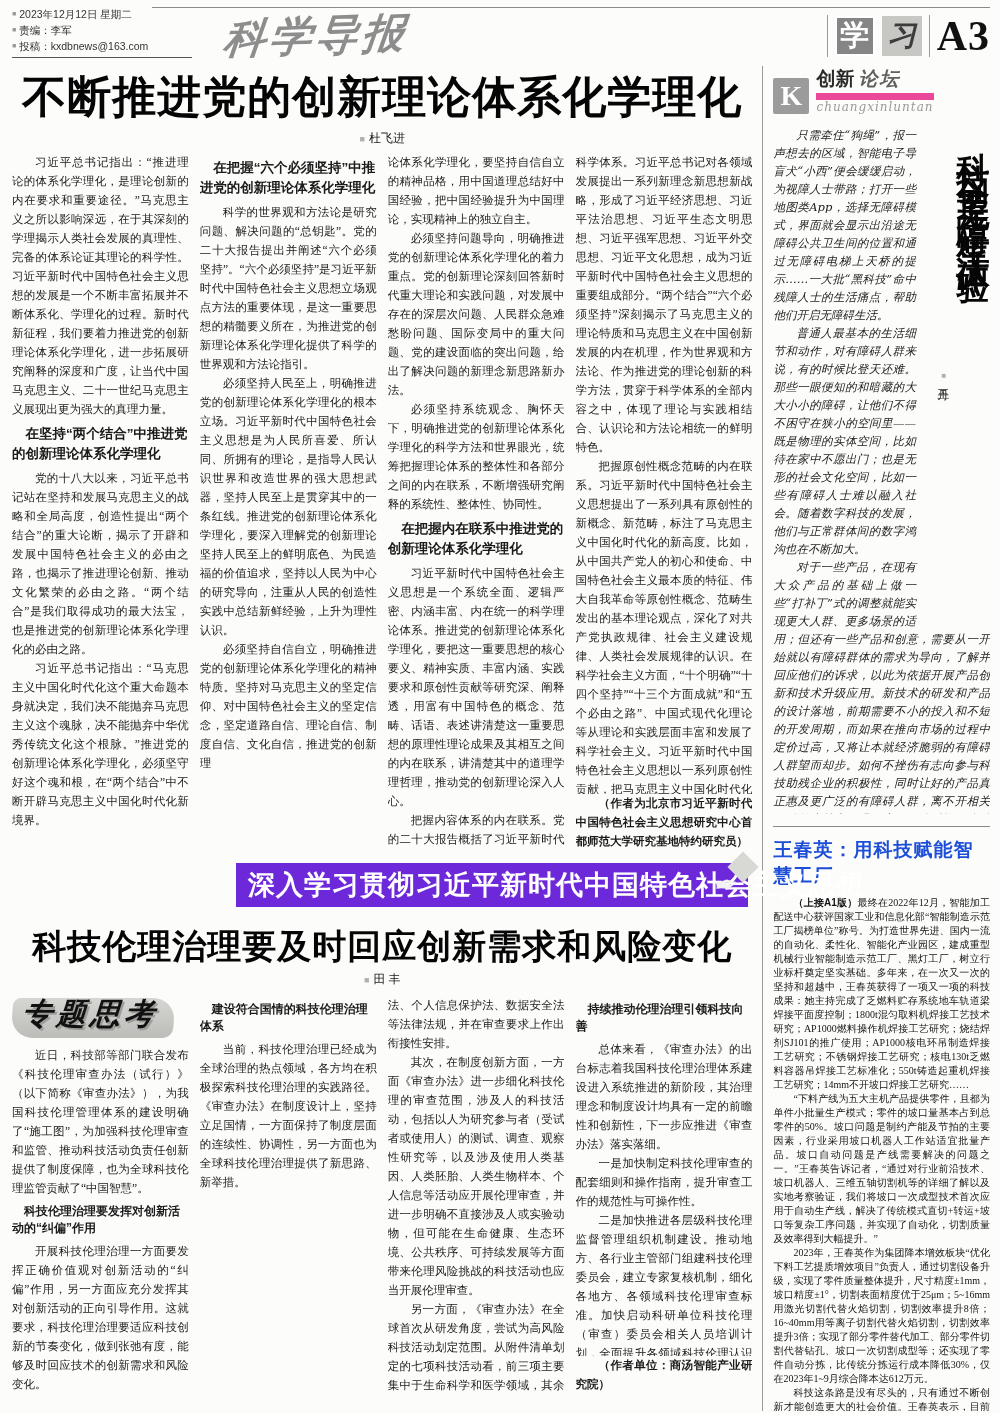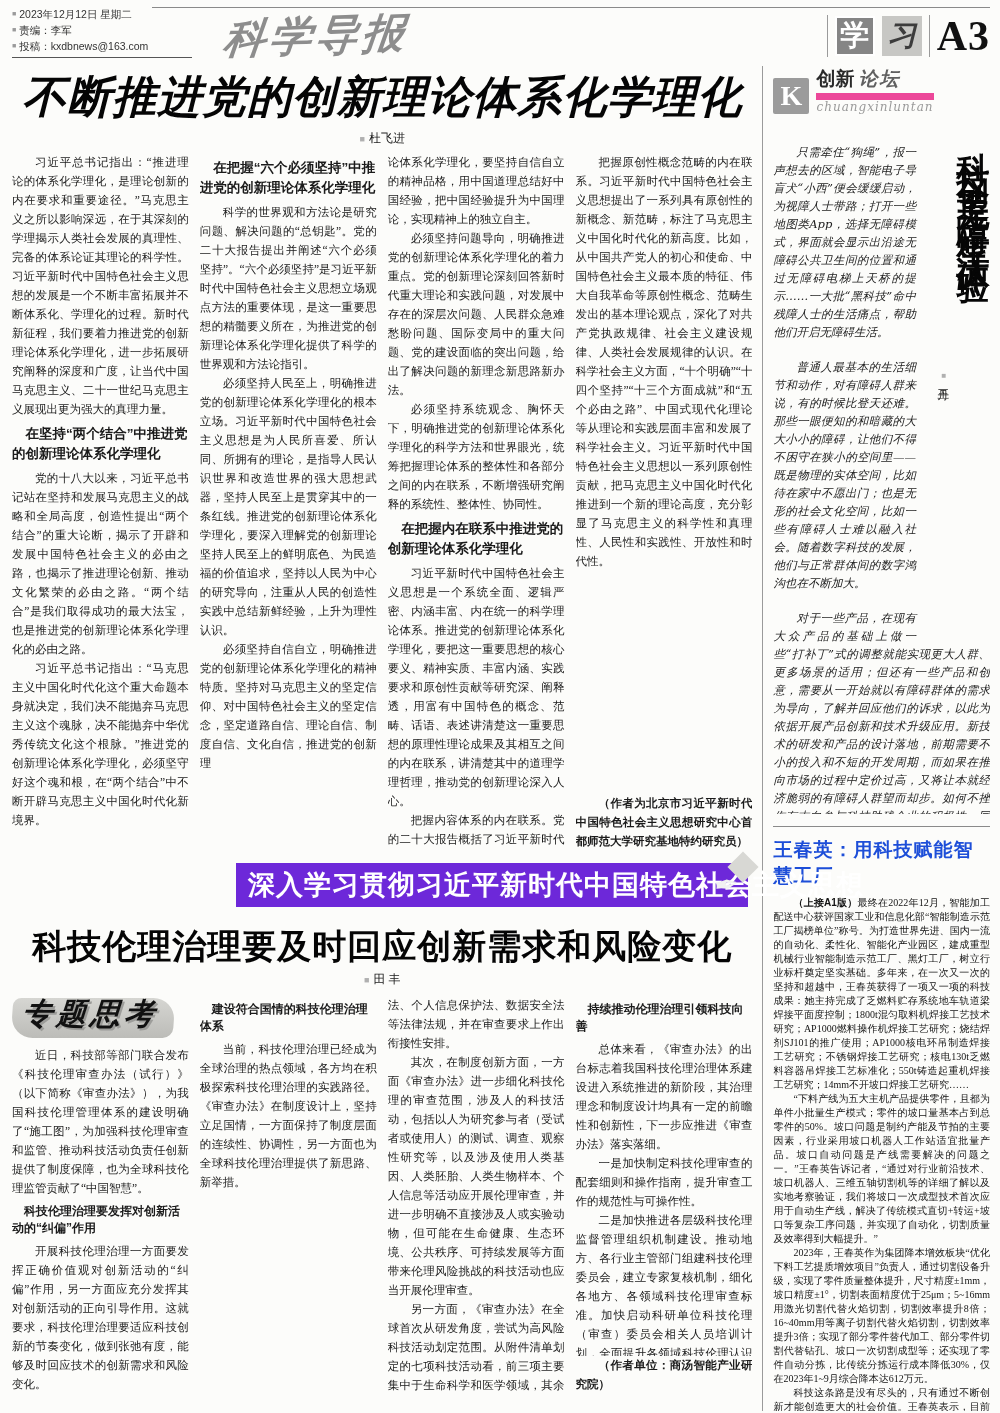--- a/index.html
+++ b/index.html
@@ -24,21 +24,21 @@
   .ed-box.lite { background:#c7c7c4; color:#3c3c3c; font-style:italic; font-family:"DejaVu Serif",serif; }
   .pageno { font-family:"Liberation Serif",serif; font-weight:bold; font-size:42px; color:#111; letter-spacing:1px; }
 
   
   .content { display:flex; margin-top:4px; height:1345px; }
   .left { width:742px; display:flex; flex-direction:column; }
   .rail { width:228px; margin-left:10px; border-left:1px solid #9a9a9a; padding-left:10px; display:flex; flex-direction:column; }
 
   
   .headline { font-family:"Liberation Sans",sans-serif; font-weight:900; font-size:44px; letter-spacing:1px;
-    text-align:center; line-height:62px; color:#050505;font-style:italic; }
+    text-align:center; line-height:62px; color:#050505; }
   .byline { text-align:center; font-size:12px; margin:2px 0 6px; }
   .byline .sq { color:#b0b0b0; font-size:9px; margin-right:4px; }
   .cols { display:flex; gap:11px; height:698px; overflow:hidden; }
   .col { flex:1; text-align:justify; font-size:11.5px; line-height:19px; overflow:hidden; }
   .col p { text-indent:2em; }
   .col p.cont { text-indent:0; }
   .subhead { font-family:"Liberation Sans",sans-serif; font-weight:bold; font-size:13.5px; line-height:20px; margin:5px 0; text-indent:1em; text-align:left; }
   .credit { font-family:"Liberation Sans",sans-serif; font-weight:bold; font-size:11.5px; text-indent:2em; }
   .col.flexcol { display:flex; flex-direction:column; }
   .col.flexcol .fill { flex:1; overflow:hidden; }
@@ -64,21 +64,21 @@
   .forum-head { display:flex; gap:7px; align-items:stretch; padding-bottom:2px; }
   .k-box { width:36px; height:36px; background:#9b9b9b; color:#fff; display:grid; place-items:center;
     font-family:"Liberation Serif",serif; font-weight:bold; font-size:28px; border-radius:2px; align-self:flex-end; }
   .forum-tt { display:flex; flex-direction:column; justify-content:flex-end; }
   .forum-tt .row1 { display:flex; align-items:baseline; gap:4px; border-bottom:7px solid #ec4899; padding:0 30px 1px 0; }
   .forum-tt .bold { font-family:"Liberation Sans",sans-serif; font-weight:900; font-size:19px; color:#2a2a2a; }
   .forum-tt .script { font-family:"DejaVu Serif",serif; font-style:italic; font-weight:bold; font-size:19px; color:#606060; letter-spacing:2px; }
   .forum-tt .pinyin { font-family:"DejaVu Serif",serif; font-style:italic; font-size:12px; color:#9a9a9a; letter-spacing:1px; }
   .forum-body { margin-top:10px; height:688px; overflow:hidden; text-align:justify; font-size:11.5px; line-height:18px; color:#222;
     font-family:"DejaVu Serif",serif; font-style:italic; }
-  .forum-body p { text-indent:2em;margin-top:17px; }
+  .forum-body p { text-indent:2em; }
   .vfloat { float:right; width:68px; height:502px; margin-left:6px; display:flex; justify-content:flex-end; font-style:normal; }
   .vtitle { writing-mode:vertical-rl; font-family:"Liberation Sans",sans-serif; font-weight:900; font-size:33px; letter-spacing:12px; color:#060606; line-height:1.05; }
   .vbyl { writing-mode:vertical-rl; font-size:11.5px; margin-top:245px; margin-right:3px; color:#222; font-family:"Liberation Serif",serif; }
   .vbyl .sq { color:#b0b0b0; font-size:8px; }
 
   
   .rail-rule { border-top:1px solid #8a8a8a; margin:12px 0 10px; }
   .factory-title { font-family:"Liberation Sans",sans-serif; font-weight:900; font-size:19px; letter-spacing:1px; margin-bottom:7px; color:#1d4ed8; }
   .factory-body { flex:1; overflow:hidden; text-align:justify; font-size:10px; line-height:14px; color:#141414; }
   .factory-body p { text-indent:2em; }
@@ -128,20 +128,21 @@
         <div class="col">
           <p class="cont">论体系化学理化，要坚持自信自立的精神品格，用中国道理总结好中国经验，把中国经验提升为中国理论，实现精神上的独立自主。</p>
           <p>必须坚持问题导向，明确推进党的创新理论体系化学理化的着力重点。党的创新理论深刻回答新时代重大理论和实践问题，对发展中存在的深层次问题、人民群众急难愁盼问题、国际变局中的重大问题、党的建设面临的突出问题，给出了解决问题的新理念新思路新办法。</p>
           <p>必须坚持系统观念、胸怀天下，明确推进党的创新理论体系化学理化的科学方法和世界眼光，统筹把握理论体系的整体性和各部分之间的内在联系，不断增强研究阐释的系统性、整体性、协同性。</p>
           <h3 class="subhead">在把握内在联系中推进党的创新理论体系化学理化</h3>
           <p>习近平新时代中国特色社会主义思想是一个系统全面、逻辑严密、内涵丰富、内在统一的科学理论体系。推进党的创新理论体系化学理化，要把这一重要思想的核心要义、精神实质、丰富内涵、实践要求和原创性贡献等研究深、阐释透，用富有中国特色的概念、范畴、话语、表述讲清楚这一重要思想的原理性理论成果及其相互之间的内在联系，讲清楚其中的道理学理哲理，推动党的创新理论深入人心。</p>
           <p>把握内容体系的内在联系。党的二十大报告概括了习近平新时代中国特色社会主义思想的主要内容，其中，“十个明确”概括了这一思想的</p>
         </div>
         <div class="col flexcol">
           <div class="fill">
+            <p class="cont">科学体系。习近平总书记对各领域发展提出一系列新理念新思想新战略，形成了习近平经济思想、习近平法治思想、习近平生态文明思想、习近平强军思想、习近平外交思想、习近平文化思想，成为习近平新时代中国特色社会主义思想的重要组成部分。“两个结合”“六个必须坚持”深刻揭示了马克思主义的理论特质和马克思主义在中国创新发展的内在机理，作为世界观和方法论、作为推进党的理论创新的科学方法，贯穿于科学体系的全部内容之中，体现了理论与实践相结合、认识论和方法论相统一的鲜明特色。</p>
             <p>把握原创性概念范畴的内在联系。习近平新时代中国特色社会主义思想提出了一系列具有原创性的新概念、新范畴，标注了马克思主义中国化时代化的新高度。比如，从中国共产党人的初心和使命、中国特色社会主义最本质的特征、伟大自我革命等原创性概念、范畴生发出的基本理论观点，深化了对共产党执政规律、社会主义建设规律、人类社会发展规律的认识。在科学社会主义方面，“十个明确”“十四个坚持”“十三个方面成就”和“五个必由之路”、中国式现代化理论等从理论和实践层面丰富和发展了科学社会主义。习近平新时代中国特色社会主义思想以一系列原创性贡献，把马克思主义中国化时代化推进到一个新的理论高度，充分彰显了马克思主义的科学性和真理性、人民性和实践性、开放性和时代性。</p>
           </div>
           <p class="credit">（作者为北京市习近平新时代中国特色社会主义思想研究中心首都师范大学研究基地特约研究员）</p>
         </div>
       </div>
 
       <div class="banner-row">
         <div class="banner">
           <div class="fold"></div>
           <span>深入学习贯彻习近平新时代中国特色社会主义思想</span>

